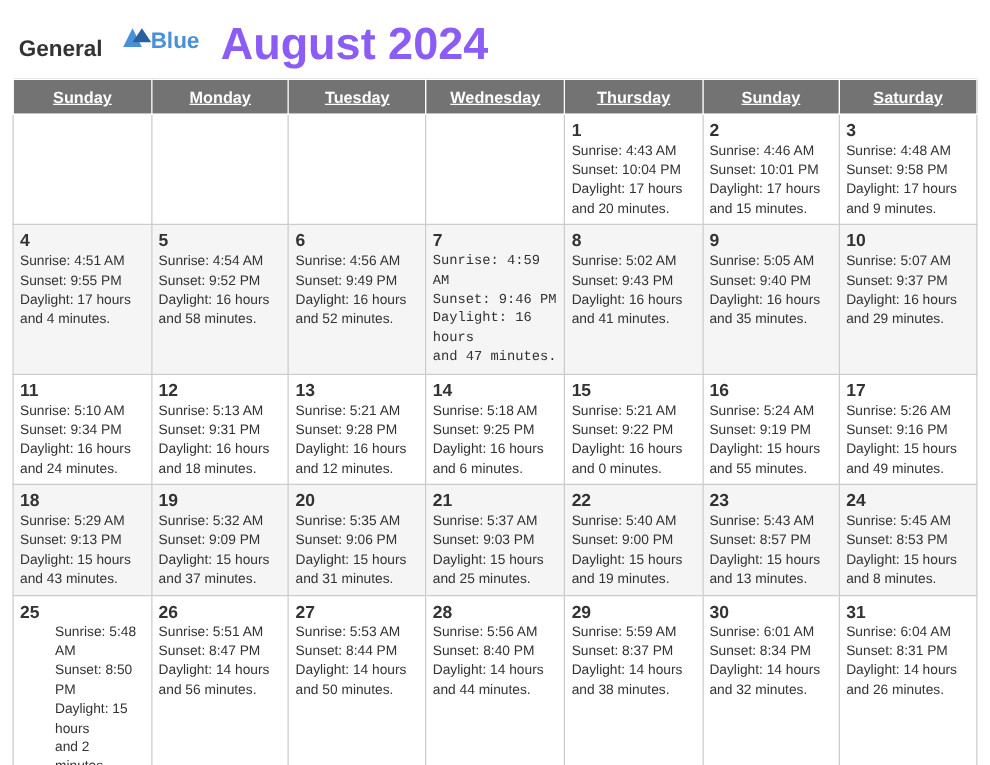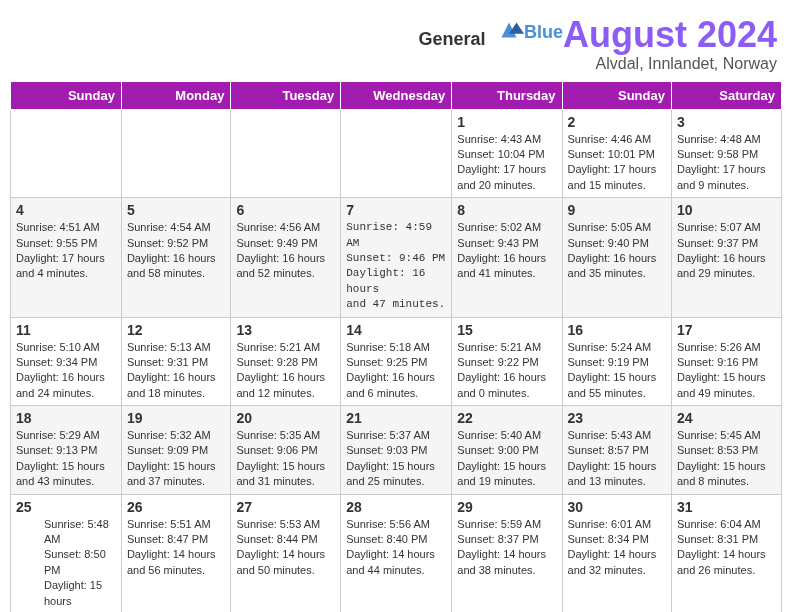--- a/index.html
+++ b/index.html
@@ -5,24 +5,25 @@
     * { box-sizing: border-box; margin: 0; padding: 0; }
     body {
       font-family: Arial, sans-serif;
       background: #fff;
       width: 792px;
       min-height: 612px;
       padding: 10px;
     }
     .header-area {
       display: flex;
-      justify-content: flex-end;
+      justify-content: flex-start;
       align-items: flex-start;
       margin-bottom: 8px;
       padding: 5px 5px 0 5px;
+      gap: 17px;
     }
     .logo {
       display: flex;
       align-items: center;
     }
     .logo-text-general {
       font-size: 18px;
       font-weight: bold;
       color: #333;
     }
@@ -47,26 +48,27 @@
     }
     .location-subtitle {
       font-size: 16px;
       color: #555;
     }
     .calendar {
       width: 100%;
       border-collapse: collapse;
     }
     .calendar th {
-      background-color: #a21caf;
+      background-color: #737373;
       color: white;
-      text-align: right;
+      text-align: center;
       padding: 6px 6px;
       font-size: 13px;
       border: 1px solid #fff;
+      text-decoration: underline;
     }
     .calendar td {
       border: 1px solid #ccc;
       vertical-align: top;
       padding: 4px 5px;
       width: 113px;
       min-height: 80px;
       font-size: 11px;
       color: #333;
       background: #fff;
@@ -101,21 +103,20 @@
         <polygon points="10,25 20,5 30,25" fill="#4a90d9"></polygon>
         <polygon points="20,20 30,5 40,20" fill="#2a5fa0"></polygon>
       </svg>
     </div>
     <div>
       <span class="logo-text-blue">Blue</span>
     </div>
   </div>
   <div class="title-area">
     <div class="month-title">August 2024</div>
-    <div class="location-subtitle">Alvdal, Innlandet, Norway</div>
   </div>
 </div>
 
 <table class="calendar">
   <thead>
     <tr>
     <th>Sunday</th>
         <th>Monday</th>
         <th>Tuesday</th>
         <th>Wednesday</th>

